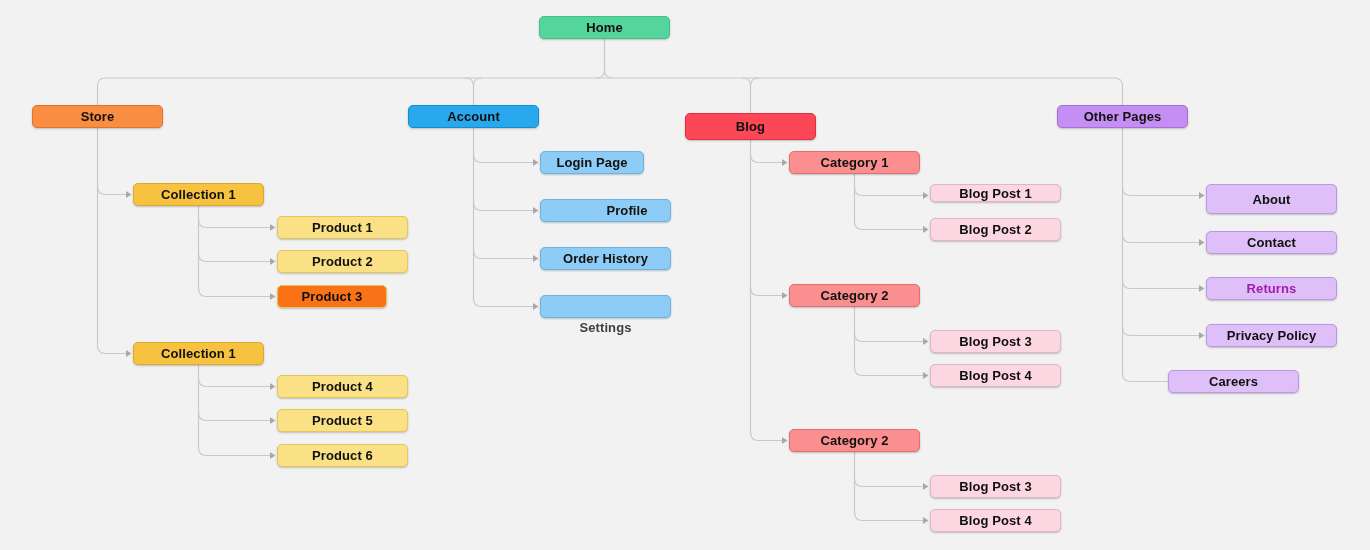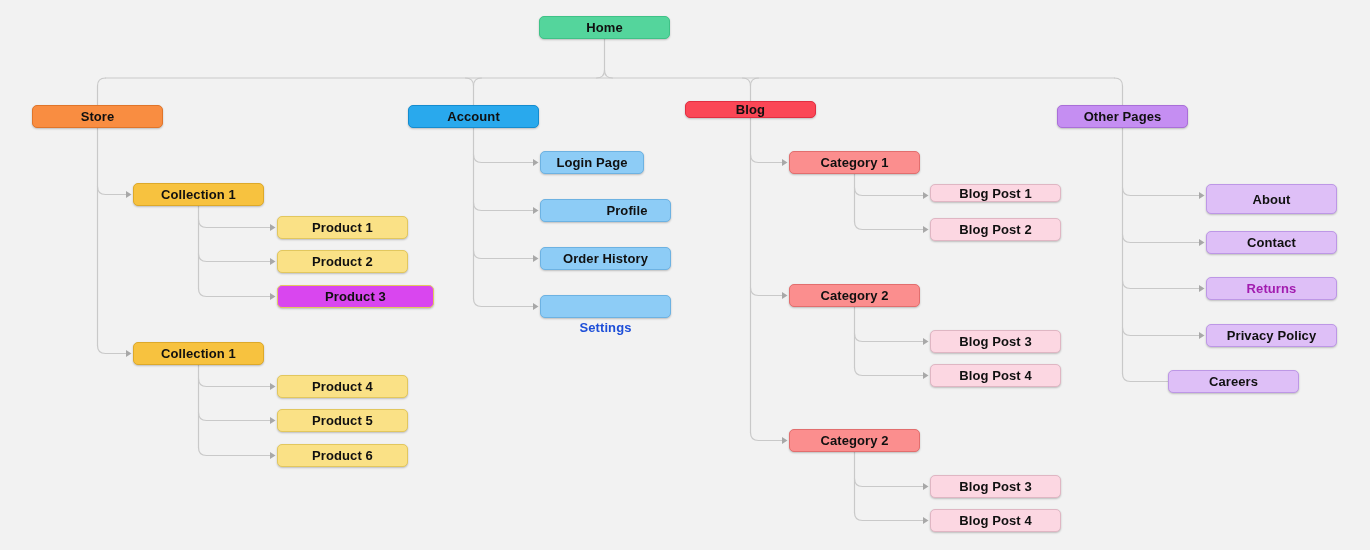--- a/index.html
+++ b/index.html
@@ -122,36 +122,36 @@
   <div id="nodes">
       <div class="node" style="left: 539px; top: 16px; width: 131px; height: 23px; background: rgb(84, 213, 156); border-color: rgb(63, 194, 135);">
         <span class="node-label" style="color: rgb(16, 16, 16);">Home</span>
       </div>
       <div class="node" style="left: 32px; top: 105px; width: 131px; height: 23px; background: rgb(249, 141, 65); border-color: rgb(224, 117, 42);">
         <span class="node-label" style="color: rgb(16, 16, 16);">Store</span>
       </div>
       <div class="node" style="left: 408px; top: 105px; width: 131px; height: 23px; background: rgb(41, 169, 237); border-color: rgb(20, 140, 207);">
         <span class="node-label" style="color: rgb(16, 16, 16);">Account</span>
       </div>
-      <div class="node" style="left: 685px; top: 101px; width: 131px; height: 17px; background: rgb(251, 71, 86); border-color: rgb(225, 46, 65);">
+      <div class="node" style="left: 685px; top: 113px; width: 131px; height: 27px; background: rgb(251, 71, 86); border-color: rgb(225, 46, 65);">
         <span class="node-label" style="color: rgb(16, 16, 16);">Blog</span>
       </div>
       <div class="node" style="left: 1057px; top: 105px; width: 131px; height: 23px; background: rgb(197, 142, 242); border-color: rgb(169, 111, 216);">
         <span class="node-label" style="color: rgb(16, 16, 16);">Other Pages</span>
       </div>
       <div class="node" style="left: 133px; top: 183px; width: 131px; height: 23px; background: rgb(247, 194, 63); border-color: rgb(221, 169, 42);">
         <span class="node-label" style="color: rgb(16, 16, 16);">Collection 1</span>
       </div>
       <div class="node" style="left: 277px; top: 216px; width: 131px; height: 23px; background: rgb(250, 225, 134); border-color: rgb(226, 199, 94);">
         <span class="node-label" style="color: rgb(16, 16, 16);">Product 1</span>
       </div>
       <div class="node" style="left: 277px; top: 250px; width: 131px; height: 23px; background: rgb(250, 225, 134); border-color: rgb(226, 199, 94);">
         <span class="node-label" style="color: rgb(16, 16, 16);">Product 2</span>
       </div>
-      <div class="node" style="left: 277px; top: 285px; width: 157px; height: 23px; background: #d946ef; border-color: rgb(226, 199, 94);">
+      <div class="node" style="left: 277px; top: 285px; width: 110px; height: 23px; background: #f97316; border-color: rgb(226, 199, 94);">
         <span class="node-label" style="color: rgb(16, 16, 16);">Product 3</span>
       </div>
       <div class="node" style="left: 133px; top: 342px; width: 131px; height: 23px; background: rgb(247, 194, 63); border-color: rgb(221, 169, 42);">
         <span class="node-label" style="color: rgb(16, 16, 16);">Collection 1</span>
       </div>
       <div class="node" style="left: 277px; top: 375px; width: 131px; height: 23px; background: rgb(250, 225, 134); border-color: rgb(226, 199, 94);">
         <span class="node-label" style="color: rgb(16, 16, 16);">Product 4</span>
       </div>
       <div class="node" style="left: 277px; top: 409px; width: 131px; height: 23px; background: rgb(250, 225, 134); border-color: rgb(226, 199, 94);">
         <span class="node-label" style="color: rgb(16, 16, 16);">Product 5</span>
@@ -162,21 +162,21 @@
       <div class="node" style="left: 540px; top: 151px; width: 104px; height: 23px; background: rgb(141, 204, 246); border-color: rgb(109, 178, 226);">
         <span class="node-label" style="color: rgb(16, 16, 16);">Login Page</span>
       </div>
       <div class="node" style="left: 540px; top: 199px; width: 131px; height: 23px; background: rgb(141, 204, 246); border-color: rgb(109, 178, 226);">
         <span class="node-label" style="color: rgb(16, 16, 16); padding-left: 43px;">Profile</span>
       </div>
       <div class="node" style="left: 540px; top: 247px; width: 131px; height: 23px; background: rgb(141, 204, 246); border-color: rgb(109, 178, 226);">
         <span class="node-label" style="color: rgb(16, 16, 16);">Order History</span>
       </div>
       <div class="node" style="left: 540px; top: 295px; width: 131px; height: 23px; background: rgb(141, 204, 246); border-color: rgb(109, 178, 226);">
-        <span class="node-label" style="color: #1d4ed8; margin-top: 41px;">Settings</span>
+        <span class="node-label" style="color: #404040; margin-top: 41px;">Settings</span>
       </div>
       <div class="node" style="left: 789px; top: 151px; width: 131px; height: 23px; background: rgb(251, 142, 142); border-color: rgb(226, 110, 110);">
         <span class="node-label" style="color: rgb(16, 16, 16);">Category 1</span>
       </div>
       <div class="node" style="left: 930px; top: 184px; width: 131px; height: 18px; background: rgb(252, 215, 226); border-color: rgb(223, 182, 195);">
         <span class="node-label" style="color: rgb(16, 16, 16);">Blog Post 1</span>
       </div>
       <div class="node" style="left: 930px; top: 218px; width: 131px; height: 23px; background: rgb(252, 215, 226); border-color: rgb(223, 182, 195);">
         <span class="node-label" style="color: rgb(16, 16, 16);">Blog Post 2</span>
       </div>

